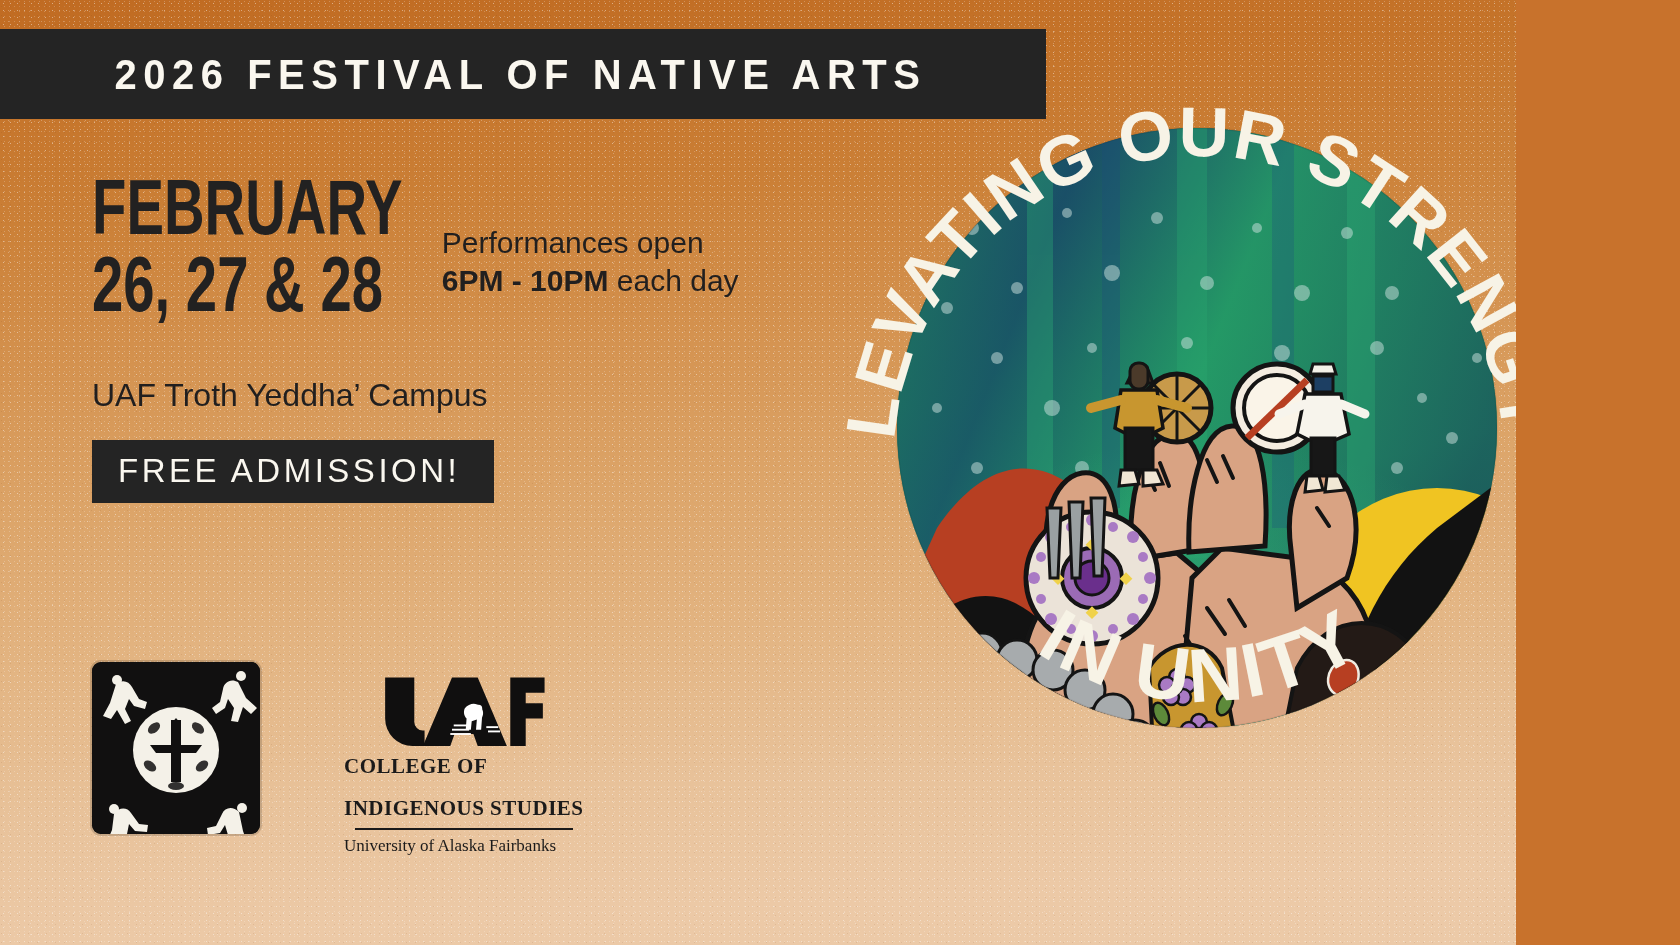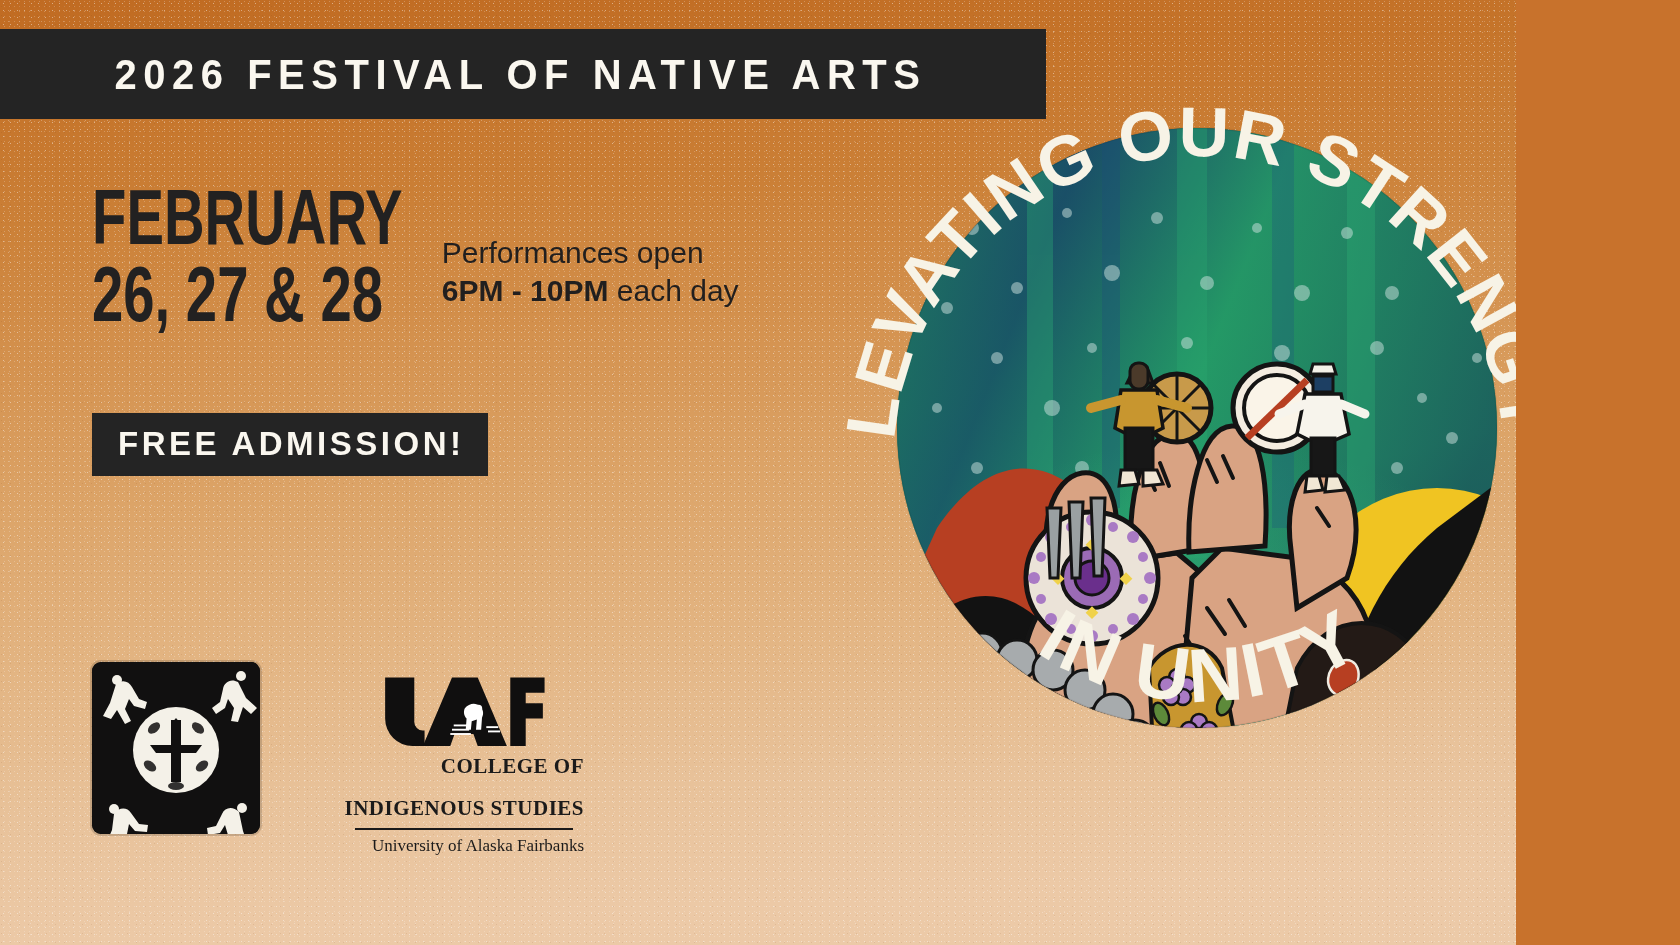--- a/index.html
+++ b/index.html
@@ -66,21 +66,21 @@
     color:#faf7ef;
     font-family:"Liberation Sans Narrow","Liberation Sans",sans-serif;
     font-weight:700;
     font-size:43px;
     letter-spacing:7px;
     transform:scaleX(.93);
     white-space:nowrap;
   }
 
   
-  .info { position:absolute; left:92px; top:184px; width:760px; z-index:5; }
+  .info { position:absolute; left:92px; top:174px; width:760px; z-index:5; }
 
   .row-date { display:flex; align-items:flex-start; gap:30px; }
 
   .date-block {
     color:#222121;
     font-family:"Liberation Sans Narrow","Liberation Sans",sans-serif;
     font-weight:700;
     line-height:.86;
     transform:scaleX(.84) scaleY(1.16);
     transform-origin:left top;
@@ -116,40 +116,40 @@
     color:#211f1f;
     font-size:32px;
     font-family:"Liberation Sans","DejaVu Sans",sans-serif;
   }
 
   .free-badge {
     margin-top:26px;
     display:inline-block;
     background:#242424;
     color:#faf7ef;
-    padding:12px 24px 13px 26px;
+    padding:12px 34px 13px 26px;
     font-family:"Liberation Sans Narrow","Liberation Sans",sans-serif;
-    font-weight:700;
+    font-weight:400;
     font-size:33px;
     letter-spacing:3.5px;
   }
 
   
   .logos { position:absolute; left:92px; top:662px; display:flex; align-items:flex-start; gap:84px; z-index:5;}
 
   .fna-logo {
     width:168px; height:172px;
     background:#111010;
     border-radius:9px;
     position:relative;
     overflow:hidden;
     box-shadow:0 0 0 2px rgba(0,0,0,.15);
   }
 
-  .uaf-logo { width:240px; text-align:right; padding-top:12px; }
+  .uaf-logo { width:240px; text-align:left; padding-top:12px; }
   .uaf-mark { display:block; margin:0 auto; }
   .uaf-line1, .uaf-line2 {
     color:#1b1a1a;
     font-family:"Liberation Serif","DejaVu Serif",serif;
     font-weight:700;
     letter-spacing:.5px;
   }
   .uaf-line1 { font-size:21px; margin-top:8px; }
   .uaf-line2 { font-size:21px; margin-top:17px; }
   .uaf-rule { width:218px; height:2px; background:#1b1a1a; margin:7px auto 6px auto; }
@@ -202,20 +202,21 @@
 
       <div class="times">
         <div class="line2">
           <div>Performances open</div>
           <div><b>6PM - 10PM</b><span> each day</span></div>
         </div>
       </div>
     </div>
 
     <div class="venue-block">
+      <div class="venue-sub">UAF Troth Yeddha’ Campus</div>
       <div class="free-badge">FREE ADMISSION!</div>
     </div>
   </div>
 
   <div class="logos">
 
     <div class="fna-logo">
       <svg viewBox="0 0 168 172" width="168" height="172">
         <rect x="0" y="0" width="168" height="172" rx="9" fill="#111010"></rect>
 

